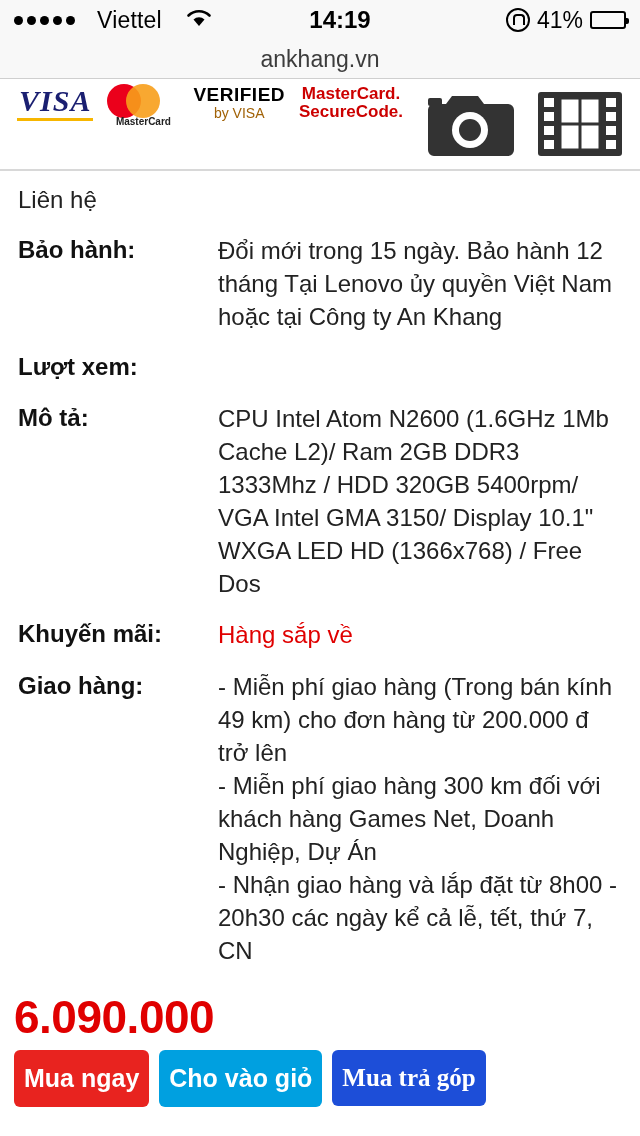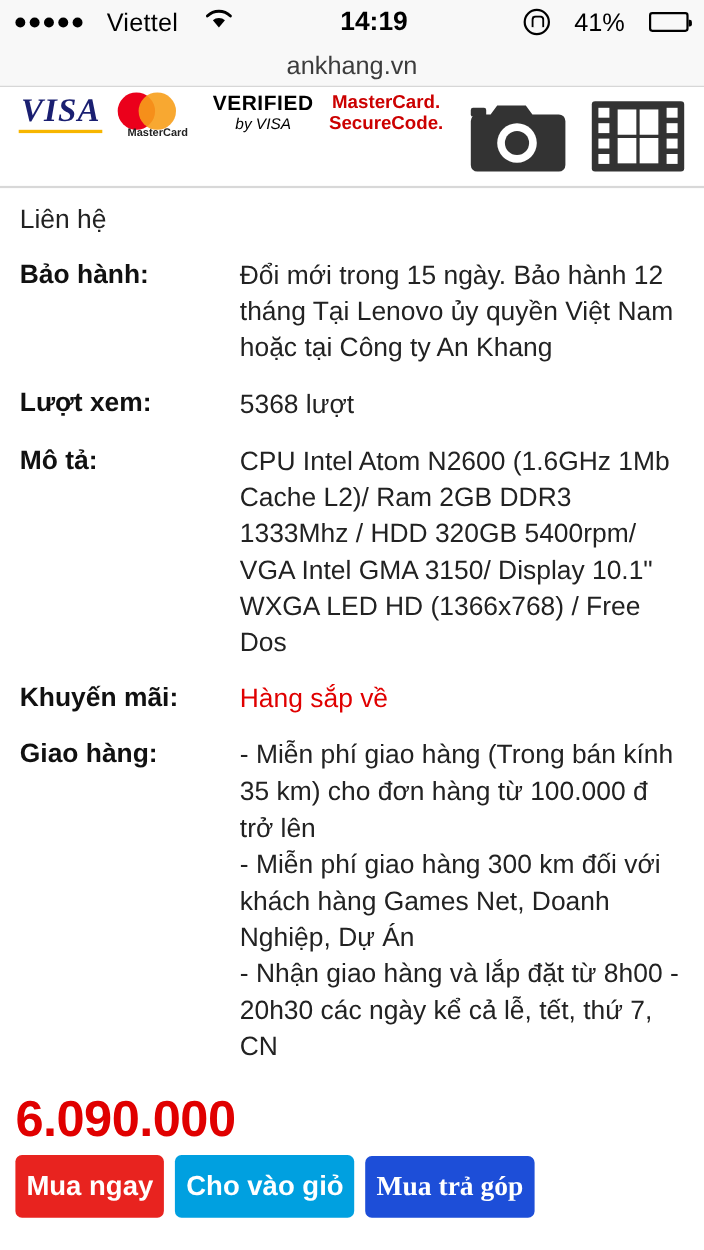--- a/index.html
+++ b/index.html
@@ -58,21 +58,21 @@
     right: 0;
     text-align: center;
     font-size: 24px;
     font-weight: bold;
     pointer-events: none;
     margin-left: 40px;
   }
   .sb-right {
     display: flex;
     align-items: center;
-    gap: 22px;
+    gap: 7px;
     margin-left: auto;
     font-size: 23px;
     z-index: 2;
   }
   .lock-ring {
     display: inline-block;
     width: 20px;
     height: 20px;
     border: 2px solid #000;
     border-radius: 50%;
@@ -190,22 +190,21 @@
     text-align: center;
   }
   .vbv-top {
     font-size: 19px;
     font-weight: bold;
     color: #000000;
     letter-spacing: .5px;
   }
   .vbv-bot {
     font-size: 14px;
-    font-style: italic;
-    color: #000000;
+    color: #a16207;
   }
   .msc {
     line-height: 1.05;
     text-align: center;
   }
   .msc-top {
     font-size: 17px;
     font-weight: bold;
     color: #cc0000;
   }
@@ -377,40 +376,37 @@
       </div>
     </div>
     <div class="spec-row">
       <div class="spec-label">Bảo hành:</div>
       <div class="spec-value">
         <span class="line">Đổi mới trong 15 ngày. Bảo hành 12 tháng Tại Lenovo ủy quyền Việt Nam hoặc tại Công ty An Khang</span>
       </div>
     </div>
     <div class="spec-row">
       <div class="spec-label">Lượt xem:</div>
-      <div class="spec-value">
-        <span class="line">5368 lượt</span>
-      </div>
     </div>
     <div class="spec-row">
       <div class="spec-label">Mô tả:</div>
       <div class="spec-value">
         <span class="line">CPU Intel Atom N2600 (1.6GHz 1Mb Cache L2)/ Ram 2GB DDR3 1333Mhz / HDD 320GB 5400rpm/ VGA Intel GMA 3150/ Display 10.1" WXGA LED HD (1366x768) / Free Dos</span>
       </div>
     </div>
     <div class="spec-row">
       <div class="spec-label">Khuyến mãi:</div>
       <div class="spec-value promo">
         <span class="line">Hàng sắp về</span>
       </div>
     </div>
     <div class="spec-row">
       <div class="spec-label">Giao hàng:</div>
       <div class="spec-value">
-        <span class="line">- Miễn phí giao hàng (Trong bán kính 35 km) cho đơn hàng từ 100.000 đ trở lên</span>
+        <span class="line">- Miễn phí giao hàng (Trong bán kính 49 km) cho đơn hàng từ 200.000 đ trở lên</span>
         <span class="line">- Miễn phí giao hàng 300 km đối với khách hàng Games Net, Doanh Nghiệp, Dự Án</span>
         <span class="line">- Nhận giao hàng và lắp đặt từ 8h00 - 20h30 các ngày kể cả lễ, tết, thứ 7, CN</span>
       </div>
     </div>
   </div>
 
 <div class="price">6.090.000</div>
 
 <div class="btn-row">
   <button class="btn btn-buy">Mua ngay</button>

